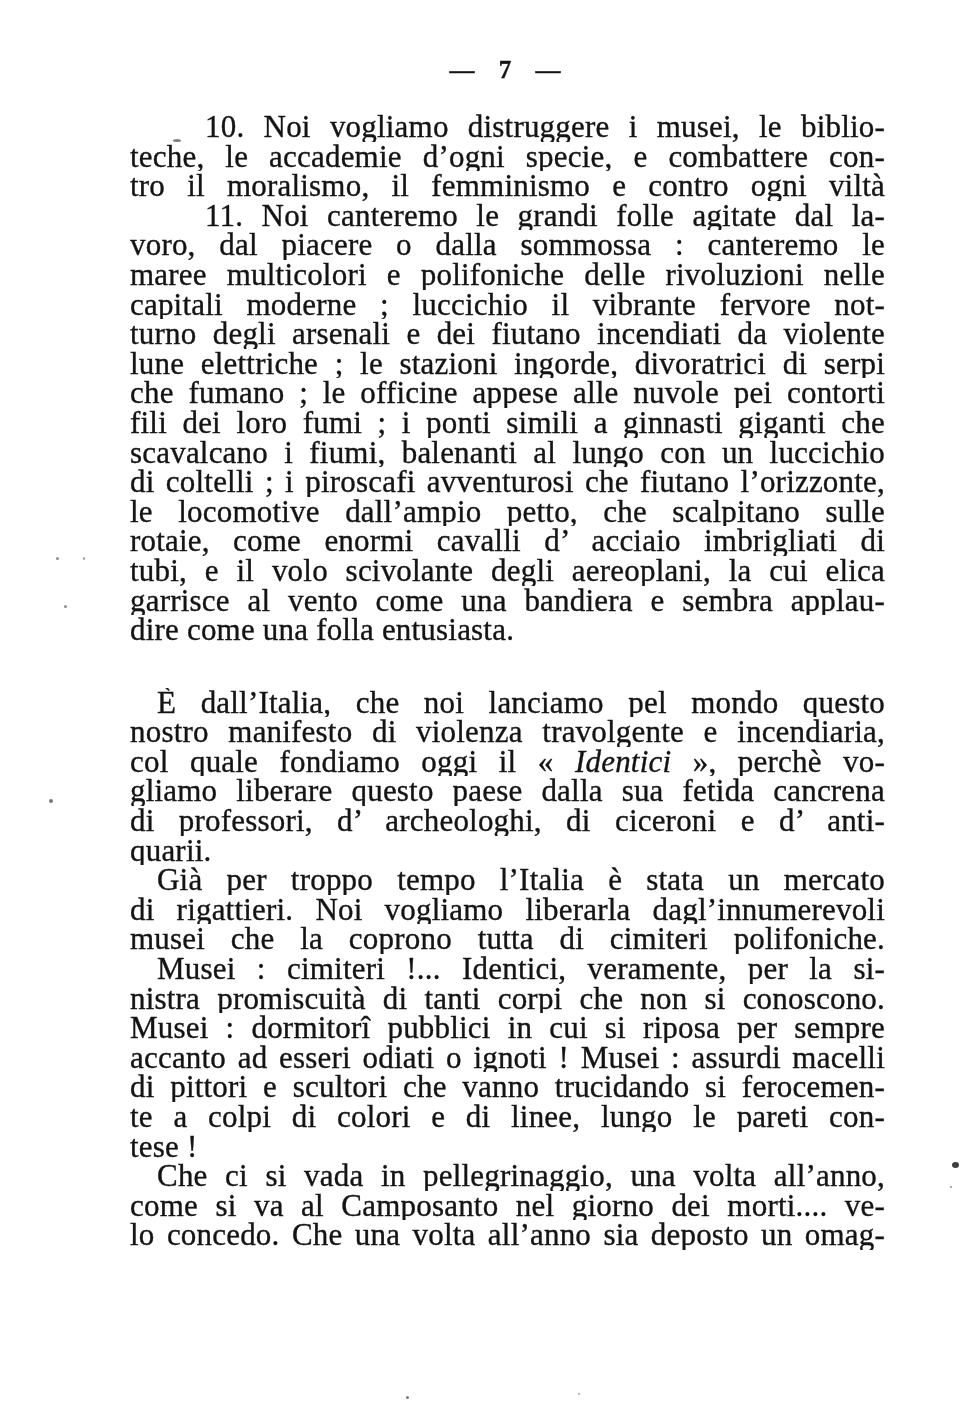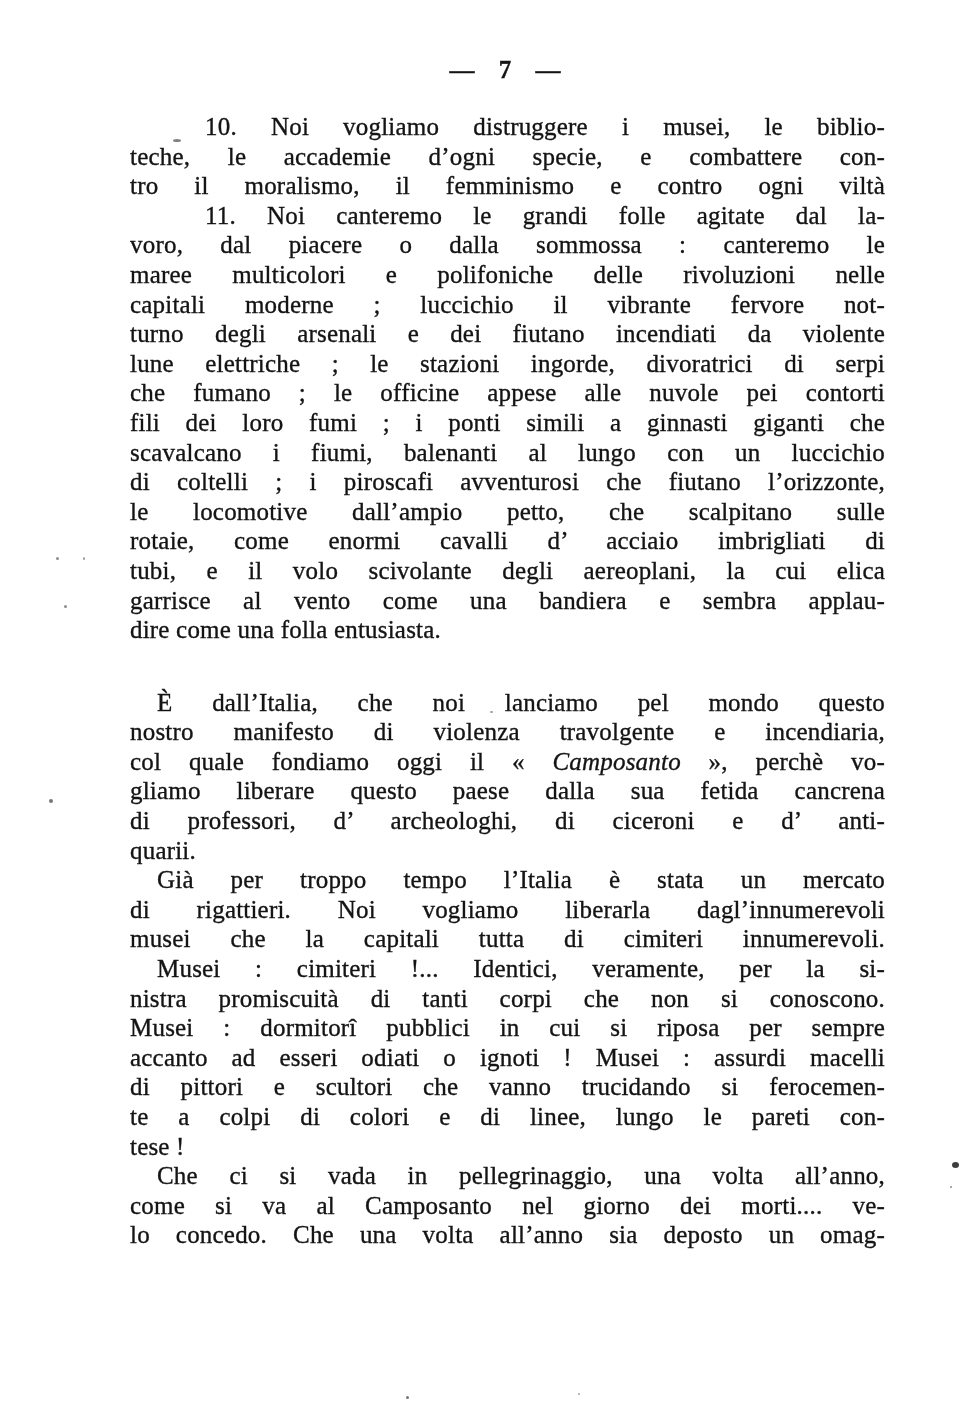--- a/index.html
+++ b/index.html
@@ -23,21 +23,21 @@
     font-weight: bold;
     letter-spacing: 5px;
     word-spacing: 8px;
     -webkit-text-stroke: 0.3px #141414;
   }
   .page-body {
     position: absolute;
     left: 130px;
     top: 112px;
     width: 755px;
-    font-size: 25px;
+    font-size: 31px;
     letter-spacing: 0.2px;
     -webkit-text-stroke: 0.35px #141414;
   }
   .paragraph { margin: 0; }
   .paragraph.space-before { margin-top: 43px; }
   .line {
     line-height: 29.6px;
     height: 29.6px;
     overflow: hidden;
     text-align: justify;
@@ -78,29 +78,29 @@
         <div class="line">di coltelli ; i piroscafi avventurosi che fiutano l’orizzonte,</div>
         <div class="line">le locomotive dall’ampio petto, che scalpitano sulle</div>
         <div class="line">rotaie, come enormi cavalli d’ acciaio imbrigliati di</div>
         <div class="line">tubi, e il volo scivolante degli aereoplani, la cui elica</div>
         <div class="line">garrisce al vento come una bandiera e sembra applau-</div>
         <div class="line short">dire come una folla entusiasta.</div>
       </div>
       <div class="paragraph indent-normal space-before">
         <div class="line">È dall’Italia, che noi lanciamo pel mondo questo</div>
         <div class="line">nostro manifesto di violenza travolgente e incendiaria,</div>
-        <div class="line"><span class="">col quale fondiamo oggi il « </span><span class="italic">Camposanto</span><span class=""> », perchè vo-</span></div>
+        <div class="line"><span class="">col quale fondiamo oggi il « </span><span class="italic">Identici</span><span class=""> », perchè vo-</span></div>
         <div class="line">gliamo liberare questo paese dalla sua fetida cancrena</div>
         <div class="line">di professori, d’ archeologhi, di ciceroni e d’ anti-</div>
         <div class="line short">quarii.</div>
       </div>
       <div class="paragraph indent-normal">
         <div class="line">Già per troppo tempo l’Italia è stata un mercato</div>
         <div class="line">di rigattieri. Noi vogliamo liberarla dagl’innumerevoli</div>
-        <div class="line">musei che la capitali tutta di cimiteri innumerevoli.</div>
+        <div class="line">musei che la coprono tutta di cimiteri polifoniche.</div>
       </div>
       <div class="paragraph indent-normal">
         <div class="line">Musei : cimiteri !... Identici, veramente, per la si-</div>
         <div class="line">nistra promiscuità di tanti corpi che non si conoscono.</div>
         <div class="line">Musei : dormitorî pubblici in cui si riposa per sempre</div>
         <div class="line">accanto ad esseri odiati o ignoti ! Musei : assurdi macelli</div>
         <div class="line">di pittori e scultori che vanno trucidando si ferocemen-</div>
         <div class="line">te a colpi di colori e di linee, lungo le pareti con-</div>
         <div class="line short">tese !</div>
       </div>

